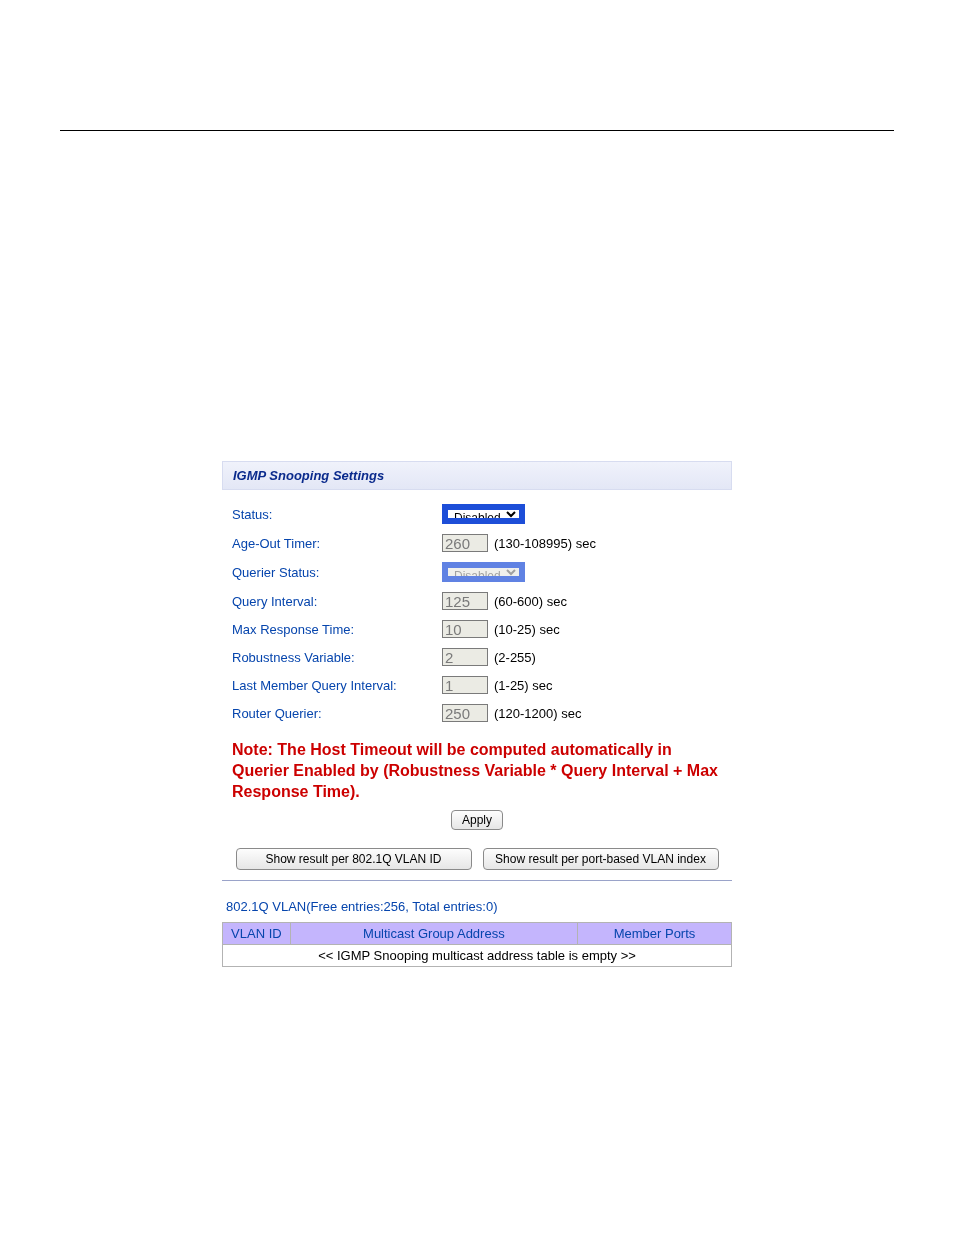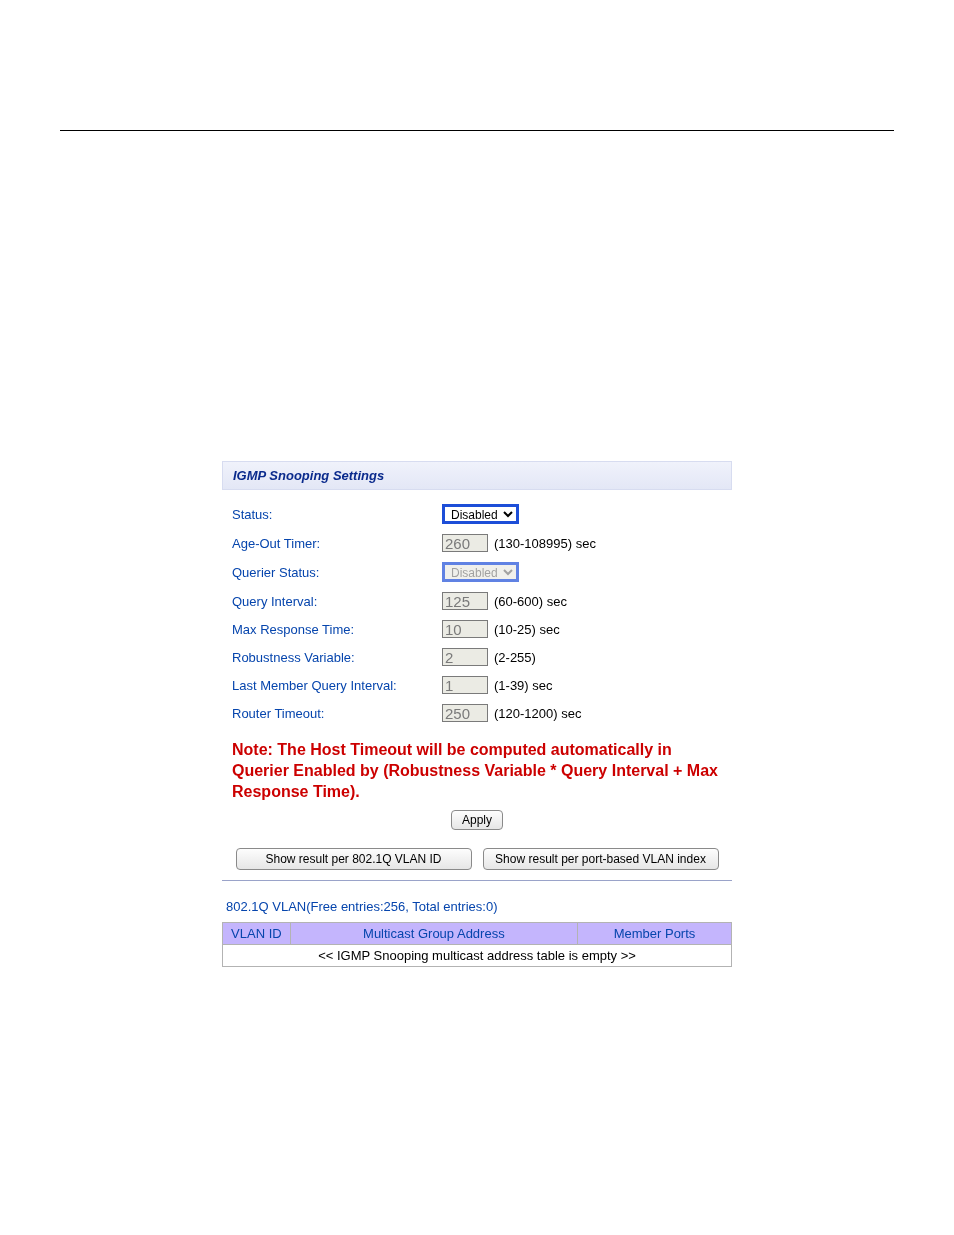--- a/index.html
+++ b/index.html
@@ -46,21 +46,21 @@
     color: #0645ad;
   }
   .form-control-col {
     display: flex;
     align-items: center;
     gap: 6px;
   }
   select {
     font-size: 12px;
     height: 20px;
-    border: 3px solid #1d4ed8;
+    border: 6px solid #1d4ed8;
     background: #fff;
     padding: 0 2px;
   }
   select.disabled {
     background: #ebebe4;
     color: #7a7a7a;
   }
   input[type="text"].num {
     width: 40px;
     height: 16px;
@@ -191,26 +191,26 @@
         <div class="form-control-col">
           <input type="text" class="num" value="2" style="">
           <span class="suffix">(2-255)</span>
         </div>
       </div>
 
       <div class="form-row">
         <div class="form-label">Last Member Query Interval:</div>
         <div class="form-control-col">
           <input type="text" class="num" value="1" style="">
-          <span class="suffix">(1-39) sec</span>
-        </div>
-      </div>
-
-      <div class="form-row">
-        <div class="form-label">Router Timeout:</div>
+          <span class="suffix">(1-25) sec</span>
+        </div>
+      </div>
+
+      <div class="form-row">
+        <div class="form-label">Router Querier:</div>
         <div class="form-control-col">
           <input type="text" class="num" value="250" style="">
           <span class="suffix">(120-1200) sec</span>
         </div>
       </div>
 
     </div>
 
     <div class="note">Note: The Host Timeout will be computed automatically in Querier Enabled by (Robustness Variable * Query Interval + Max Response Time).</div>
 

